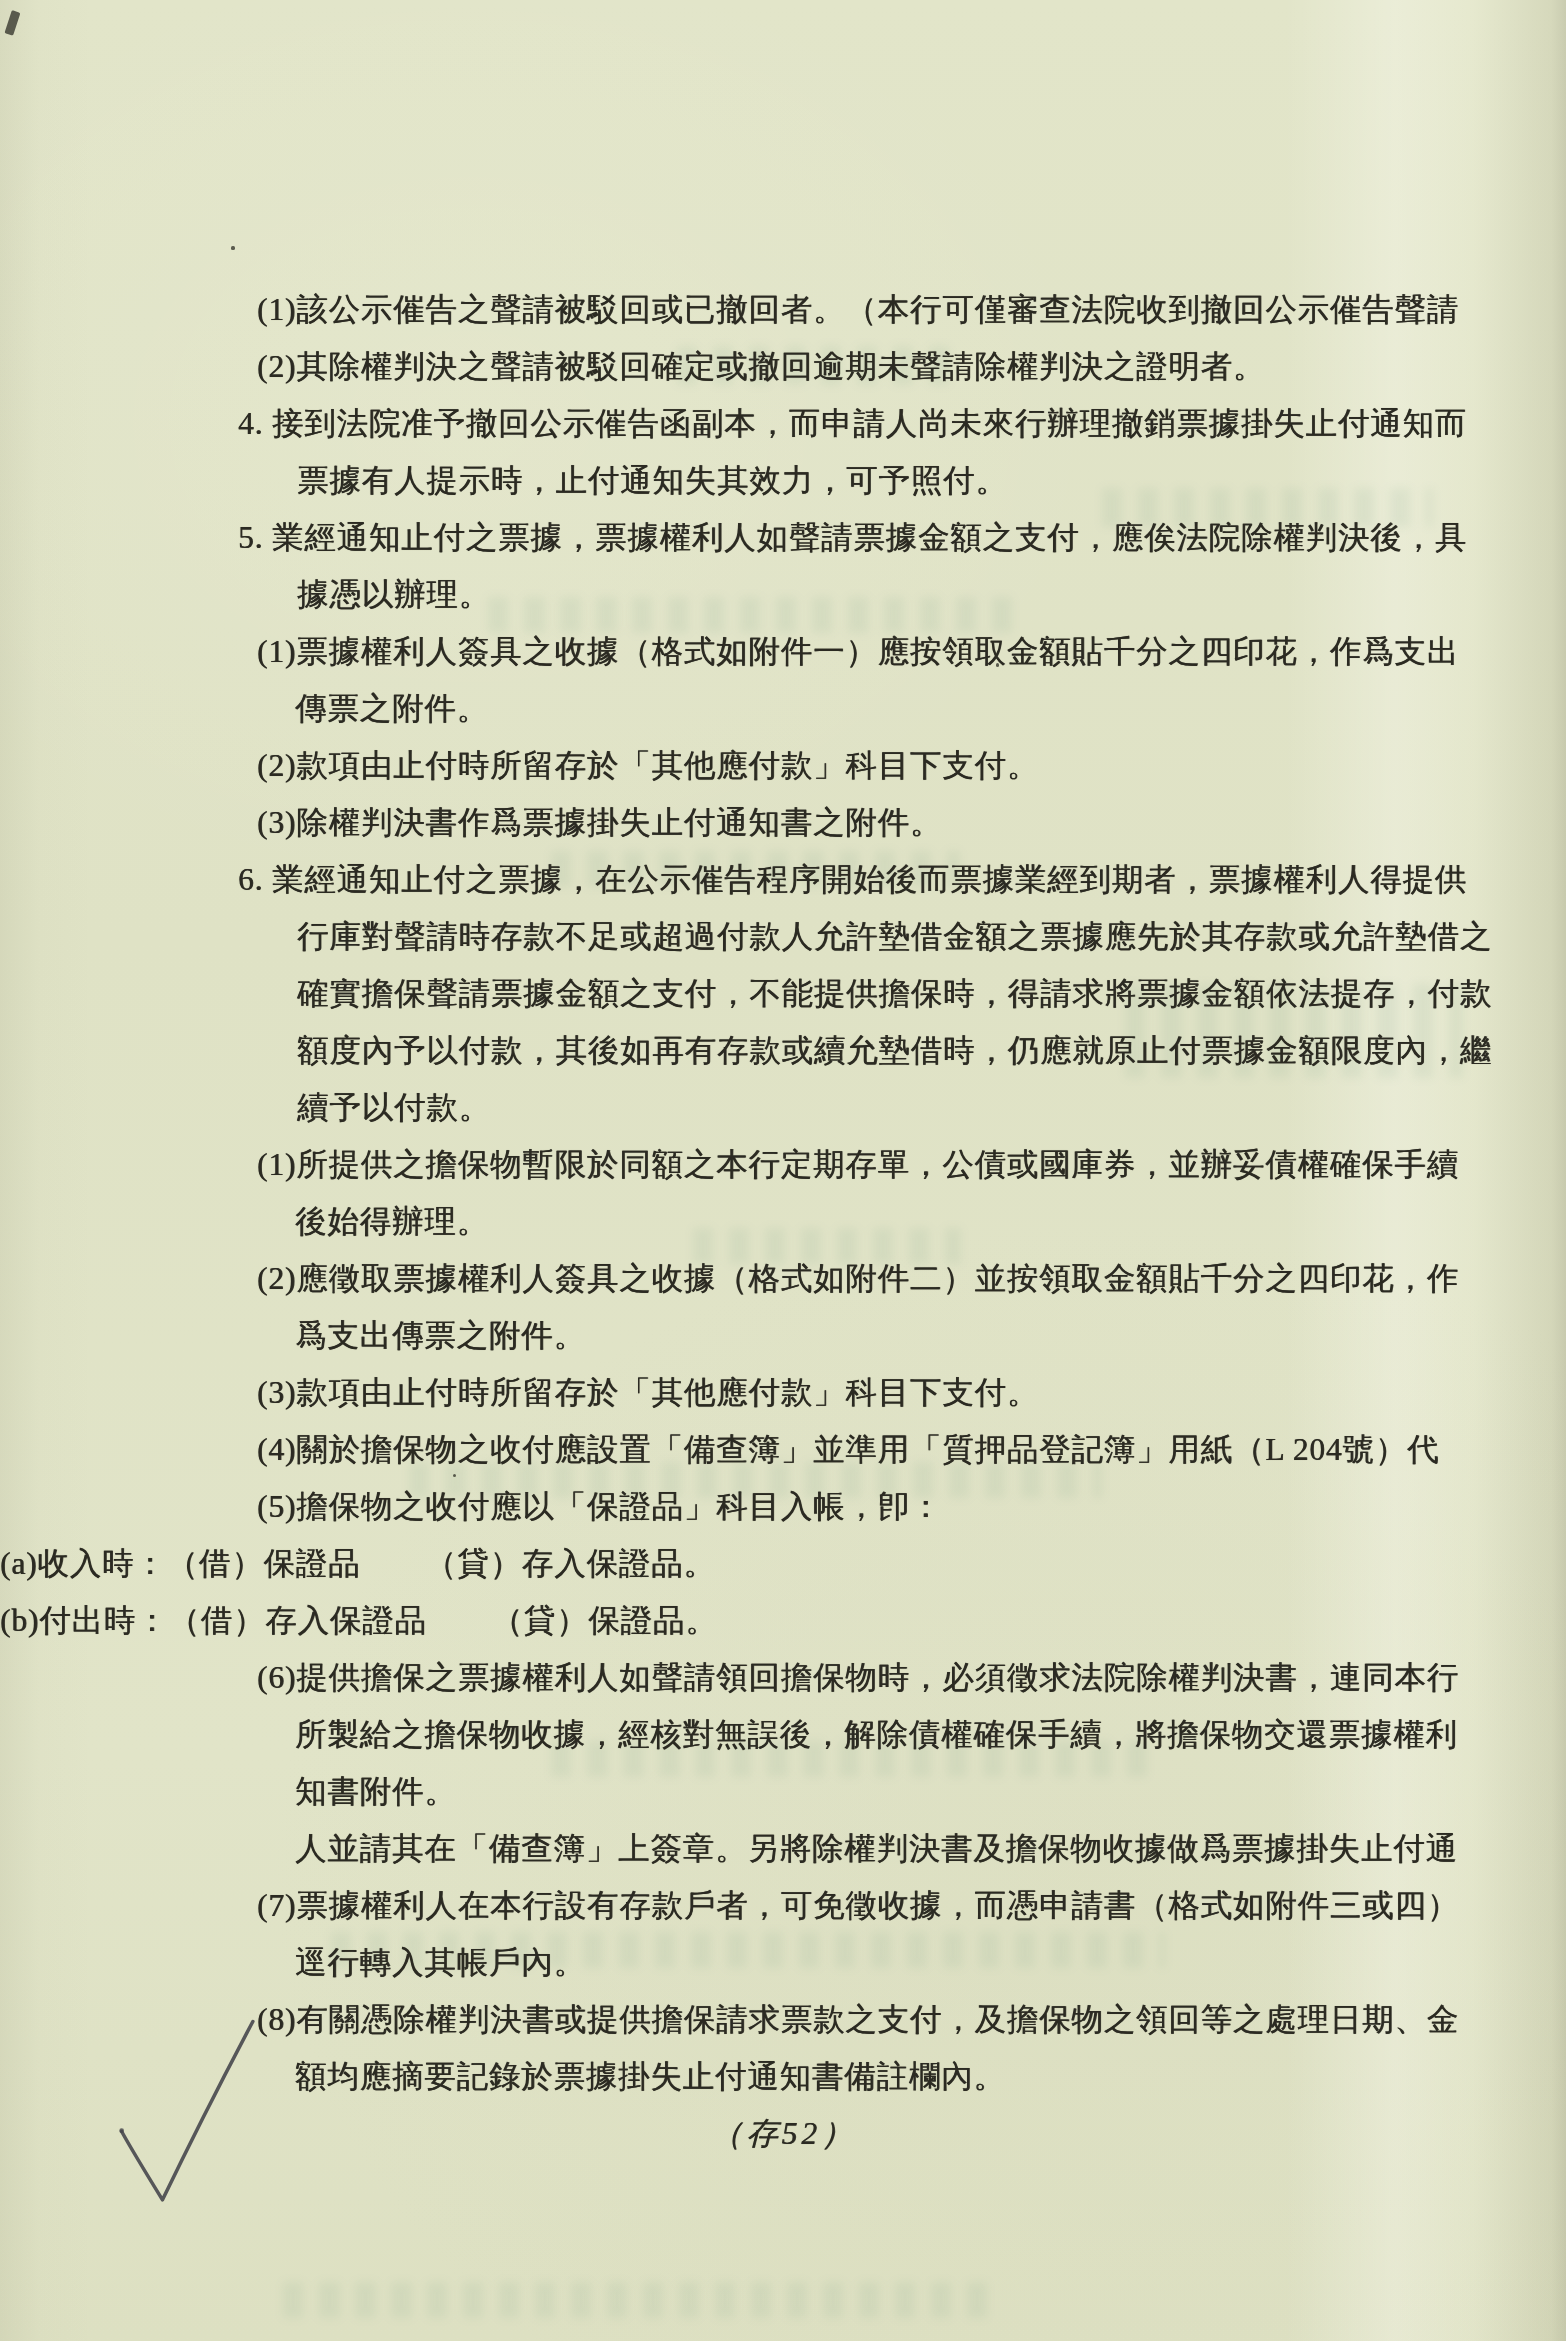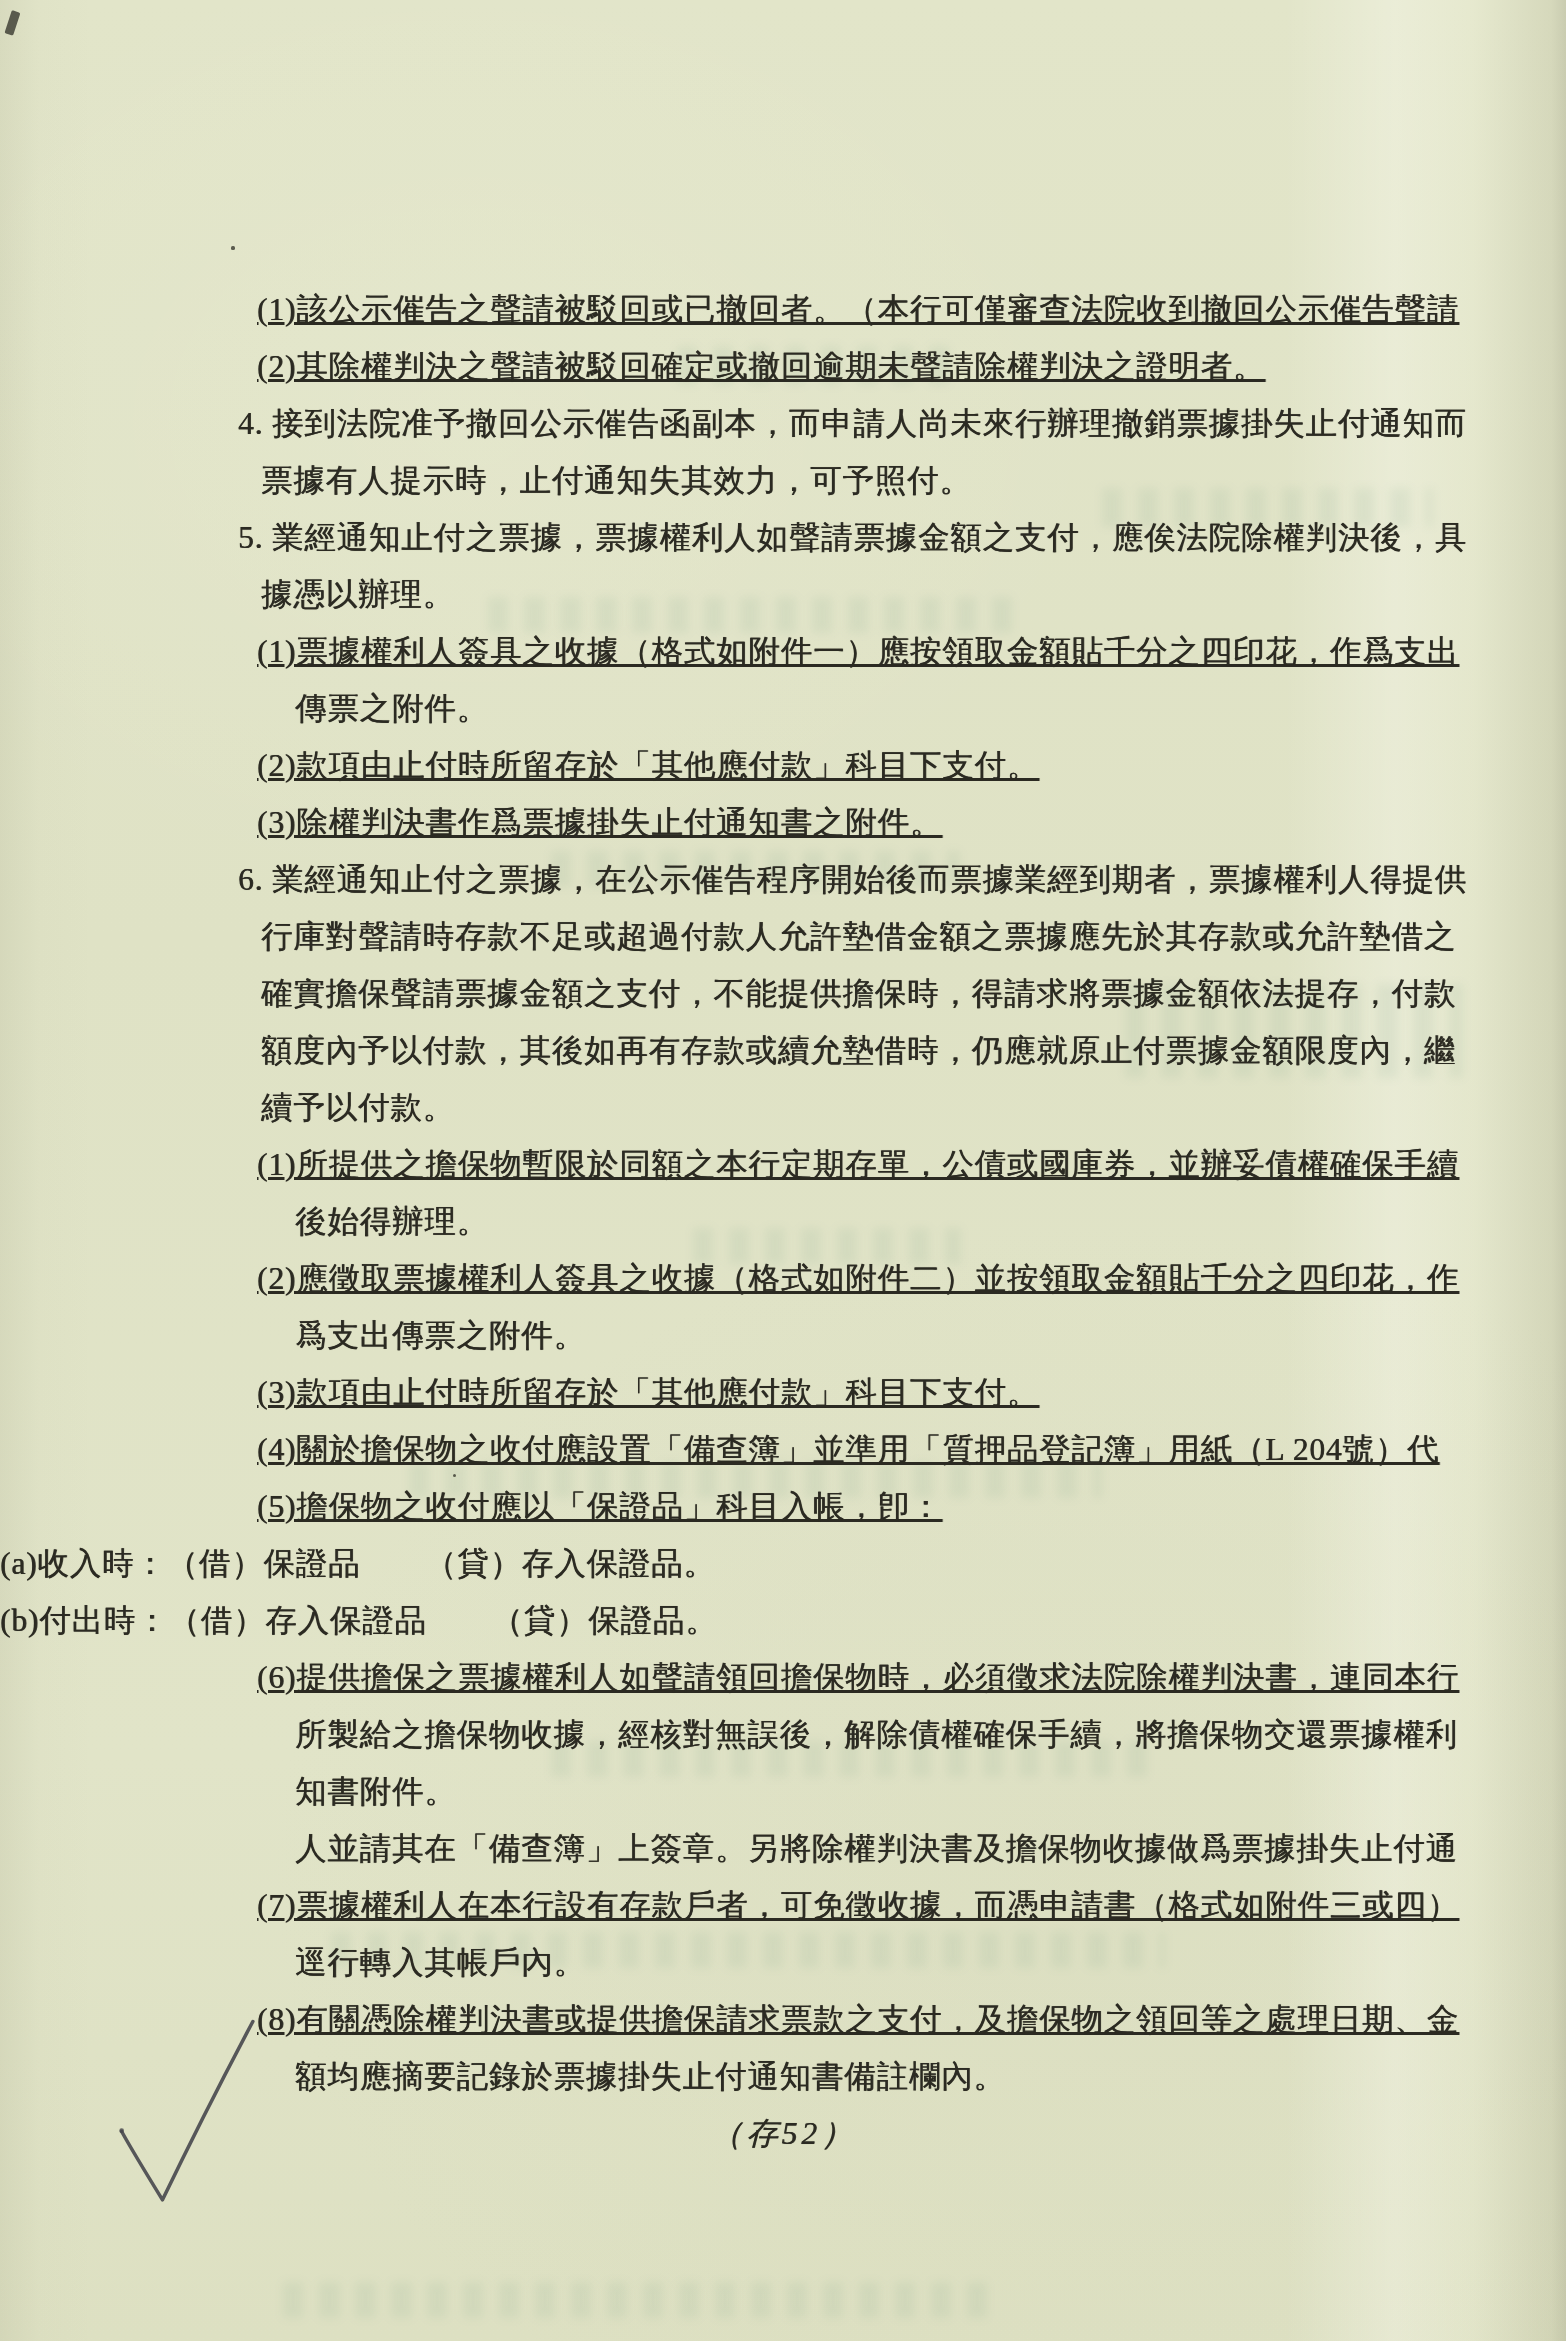--- a/index.html
+++ b/index.html
@@ -22,22 +22,22 @@
     position:absolute;left:0;top:281px;width:1567px;
     color:#2b2a22;
   }
   .line{
     height:57px;line-height:57px;
     font-size:31.5px;letter-spacing:0.8px;
     white-space:pre;
     text-shadow:0.6px 0 0 rgba(43,42,34,.85), 0 0 0.8px rgba(43,42,34,.35);
   }
   .indent-main   {padding-left:238px;}
-  .indent-maincont{padding-left:261px;}
-  .indent-sub    {padding-left:257px;text-decoration:underline;}
+  .indent-maincont{padding-left:261px;margin-left:36px;}
+  .indent-sub    {padding-left:257px;}
   .indent-subcont{padding-left:295px;}
   .indent-alpha  {}
   .footer-line   {text-align:center;padding-left:0;letter-spacing:3.9px;font-style:italic;}
   .bleed{
     position:absolute;
     background:repeating-linear-gradient(90deg,
       rgba(130,165,140,.30) 0px, rgba(130,165,140,.30) 20.5px,
       rgba(0,0,0,0) 20.5px, rgba(0,0,0,0) 36px);
     filter:blur(4.7px);
     opacity:.42;

